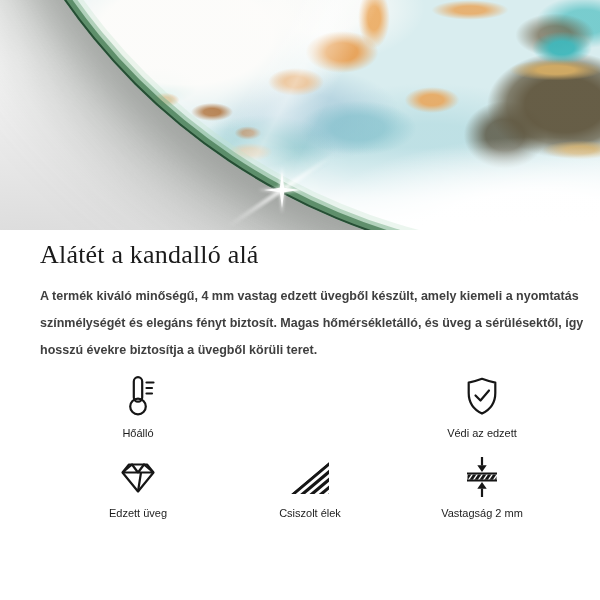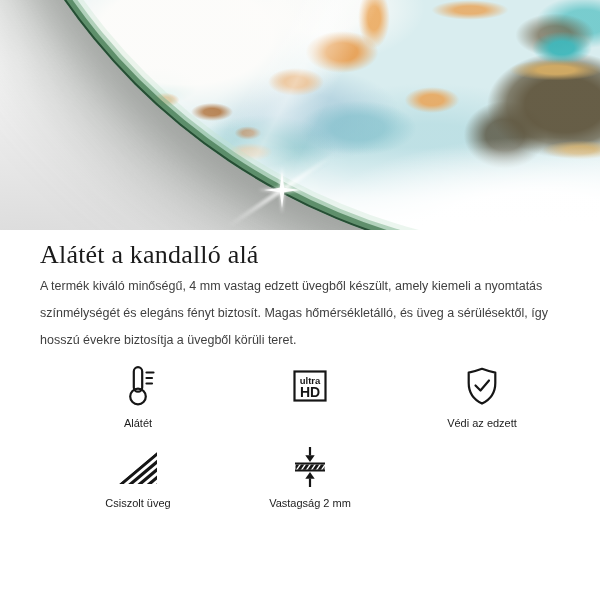--- a/index.html
+++ b/index.html
@@ -51,21 +51,21 @@
       inset 0 0 0 11px rgba(132,180,146,0.55),
       inset 0 0 0 16px rgba(196,226,204,0.32),
       inset 0 0 34px 24px rgba(255,255,255,0.18);}
   .sparkle{position:absolute;left:252px;top:160px;width:60px;height:60px;overflow:visible;}
 
   
   .content{padding:0 20px 0 40px;}
   h1{margin:6px 0 0;font-family:"Liberation Serif","DejaVu Serif",serif;font-weight:400;
      font-size:26px;line-height:37px;color:var(--text-dark,#1a1a1a);letter-spacing:0.2px;}
   .t-line{display:block;}
-  .desc{}
+  .desc{margin-top:10px;font-weight:bold;}
   .d-line{font-size:12.5px;line-height:27px;color:var(--text-body,#3f3f3f);white-space:nowrap;}
 
   
   .features{margin-top:10px;display:grid;grid-template-columns:1fr 1fr 1fr;row-gap:14px;
             padding:0 12px;text-align:center;}
   .feature{display:flex;flex-direction:column;align-items:center;}
   .f-icon{height:44px;display:flex;align-items:flex-end;justify-content:center;}
   .f-icon svg{display:block;}
   .f-label{margin-top:8px;font-size:11px;line-height:14px;color:#1c1c1c;}
   .ic{stroke:#161616;fill:none;stroke-width:2.2;}
@@ -113,64 +113,66 @@
     <div class="features">
 
       <div class="feature">
         <div class="f-icon">
           <svg width="44" height="44" viewBox="0 0 44 44">
             <circle class="ic" cx="22" cy="32.5" r="7.8"></circle>
             <rect class="ic" x="17.8" y="3.2" width="8.4" height="24.5" rx="4.2" fill="#ffffff"></rect>
             <path class="ic" d="M30.5 8.5 h7 M30.5 14 h5.5 M30.5 19.5 h5.5" stroke-linecap="round"></path>
           </svg>
         </div>
-        <div class="f-label">Alátét</div>
-      </div>
-
-      <div class="feature">
-        <div class="f-icon">
-          <svg width="44" height="44" viewBox="0 0 44 44">
-            <rect class="ic" x="6.5" y="7.5" width="31" height="29" stroke-width="2.6"></rect>
-            <text class="hd-text" x="22" y="19.5" font-size="9.5" text-anchor="middle">ultra</text>
-            <text class="hd-text" x="22" y="33" font-size="14" text-anchor="middle">HD</text>
-          </svg>
-        </div>
+        <div class="f-label">Hőálló</div>
+      </div>
+
+      <div class="feature">
       </div>
 
       <div class="feature">
         <div class="f-icon">
           <svg width="44" height="44" viewBox="0 0 44 44">
             <path class="ic" stroke-width="2.4" stroke-linejoin="round" d="M22 4.8 C26 6.3 31 7.8 35.3 8.6 V19 C35.3 29 30.2 35.6 22 39.6 C13.8 35.6 8.7 29 8.7 19 V8.6 C13 7.8 18 6.3 22 4.8 Z"></path>
             <path class="ic" stroke-width="2.6" stroke-linecap="round" stroke-linejoin="round" d="M15.5 21.5 L20.5 26.5 L29 16.5"></path>
           </svg>
         </div>
         <div class="f-label">Védi az edzett</div>
       </div>
 
+      <div class="feature">
+        <div class="f-icon">
+          <svg width="44" height="44" viewBox="0 0 44 44">
+            <path class="ic" stroke-linejoin="round" d="M6.5 18.5 L13 10.5 L31 10.5 L37.5 18.5 L22 37.5 Z"></path>
+            <path class="ic" stroke-width="1.8" stroke-linejoin="round" d="M6.5 18.5 H37.5 M6.5 18.5 L16 10.5 L22 18.5 L28 10.5 L37.5 18.5 M25 18.5 L22 37.5"></path>
+          </svg>
+        </div>
+        <div class="f-label">Edzett üveg</div>
+      </div>
 
       <div class="feature">
         <div class="f-icon">
           <svg width="44" height="44" viewBox="0 0 44 44">
             <defs>
                 <clipPath id="triClip">
                   <polygon points="3,40 41,8 41,40"></polygon>
                 </clipPath>
               </defs>
             <g clip-path="url(#triClip)" stroke="#161616" stroke-width="3.2">
               <line x1="-3.7" y1="47.6" x2="42.2" y2="8.9"></line>
               <line x1="0.2" y1="52.2" x2="46.1" y2="13.5"></line>
               <line x1="4.0" y1="56.8" x2="49.9" y2="18.1"></line>
               <line x1="7.9" y1="61.4" x2="53.8" y2="22.7"></line>
               <line x1="11.8" y1="66.0" x2="57.7" y2="27.3"></line>
               <line x1="15.6" y1="70.5" x2="61.5" y2="31.9"></line>
               <line x1="19.5" y1="75.1" x2="65.4" y2="36.5"></line>
             </g>
           </svg>
         </div>
-        <div class="f-label">Csiszolt üveg</div>
+        <div class="f-label">Csiszolt élek</div>
       </div>
 
       <div class="feature">
         <div class="f-icon">
           <svg width="44" height="44" viewBox="0 0 44 44">
             <path class="ic" stroke-width="2.4" d="M22 3 V11.5"></path>
             <path class="ic-fill" d="M22 18 L17.3 11.2 H26.7 Z"></path>
             <path class="ic" stroke-width="2" d="M7 19.5 H37 M7 26.5 H37"></path>
             <defs>
                 <clipPath id="barClip">

